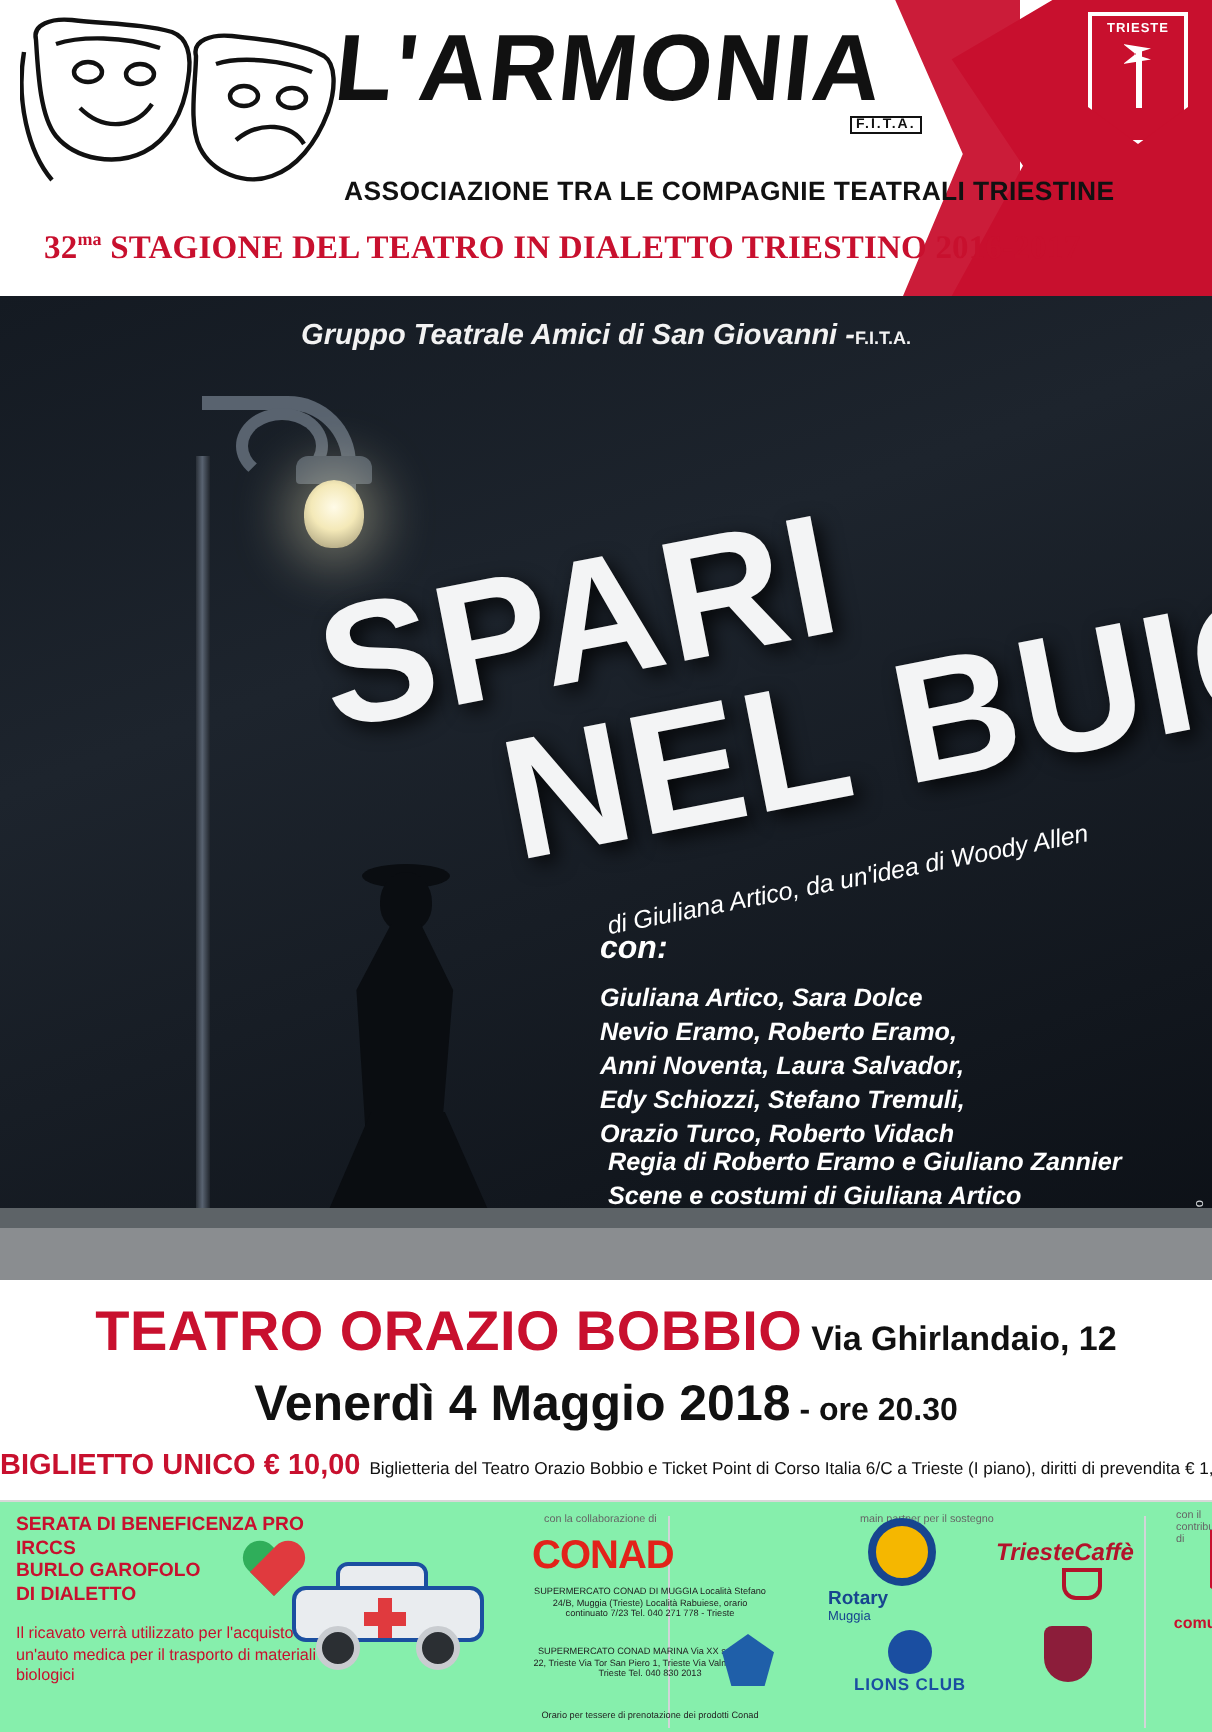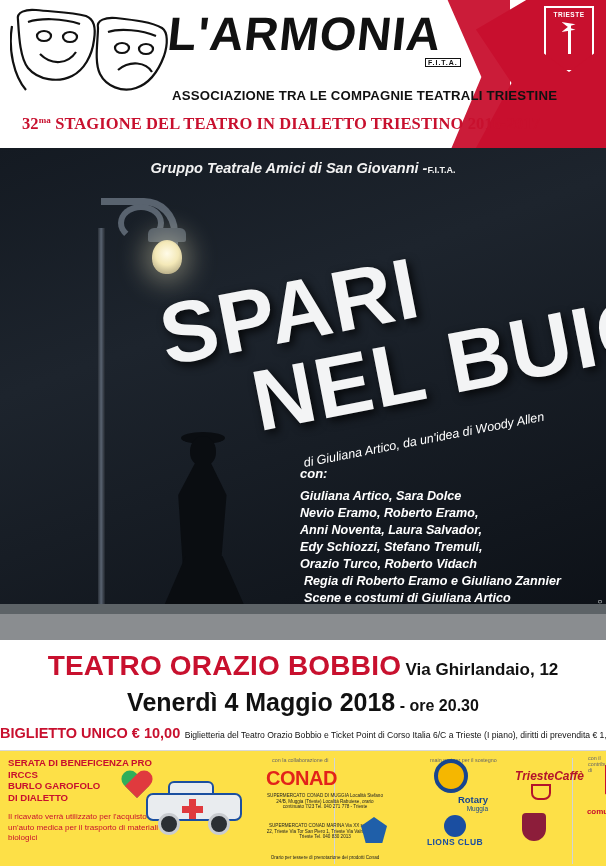--- a/index.html
+++ b/index.html
@@ -179,21 +179,21 @@
   .title-sub{
     position:absolute;left:138px;top:232px;
     font-size:12.5px;font-style:italic;color:#ffffff;white-space:nowrap;
   }
 
   
   .cast{
     position:absolute;left:300px;top:318px;width:290px;color:#ffffff;
   }
   .cast .con{
-    font-size:13px;font-weight:bold;font-style:italic;margin-bottom:7px;
+    font-size:16px;font-weight:bold;font-style:italic;margin-bottom:7px;
   }
   .cast .line{
     font-size:12.6px;font-weight:bold;font-style:italic;line-height:17px;
     white-space:nowrap;
   }
   .credits{
     position:absolute;left:304px;top:425px;width:290px;color:#ffffff;
   }
   .credits .line{
     font-size:12.6px;font-weight:bold;font-style:italic;line-height:17px;
@@ -234,21 +234,21 @@
   .ticket-price{
     font-size:14.5px;font-weight:bold;color:#c8102e;
   }
   .ticket-note{
     font-size:8.6px;color:#111;
   }
 
   
   .footer{
     position:absolute;left:0;top:750px;width:606px;height:116px;
-    background:#fde047;border-top:1px solid #d8d8d8;
+    background:#86efac;border-top:1px solid #d8d8d8;
   }
   .benef{
     position:absolute;left:8px;top:6px;width:152px;
   }
   .benef .b1{font-size:9.6px;font-weight:bold;color:#c8102e;line-height:11.5px;}
   .benef .b2{font-size:8.1px;color:#c8102e;line-height:10.5px;margin-top:9px;}
   .ambu{
     position:absolute;left:120px;top:16px;width:120px;height:66px;
   }
   .heart{
@@ -288,30 +288,30 @@
   }
   .conad{
     left:98px;top:12px;width:118px;
     font-size:20px;font-weight:bold;color:#e2231a;letter-spacing:-.5px;
     position:absolute;
   }
   .sp-smalltext{
     position:absolute;font-size:4.6px;line-height:5.6px;color:#222;text-align:center;
   }
   .rotary{
-    position:absolute;left:246px;top:4px;width:74px;text-align:right;
+    position:absolute;left:246px;top:4px;width:74px;text-align:left;
   }
   .rotary .wheel-ico{
     width:26px;height:26px;border-radius:50%;border:4px solid #17458f;margin:0 auto;
     background:#f5b700;
   }
   .rotary .t{font-size:9.5px;font-weight:bold;color:#17458f;margin-top:1px;}
   .rotary .s{font-size:6.5px;color:#17458f;}
   .tcaffe{
-    position:absolute;left:330px;top:14px;width:86px;text-align:right;
+    position:absolute;left:330px;top:14px;width:86px;text-align:left;
   }
   .tcaffe .t{font-size:12px;font-weight:bold;color:#b3132b;font-style:italic;}
   .tcaffe .cup{
     width:16px;height:12px;border:2px solid #b3132b;border-radius:0 0 7px 7px;margin:1px auto 0;
   }
   .lions{
     position:absolute;left:248px;top:60px;width:78px;text-align:center;
   }
   .lions .ico{
     width:22px;height:22px;border-radius:50%;background:#1a4ea1;margin:0 auto;

